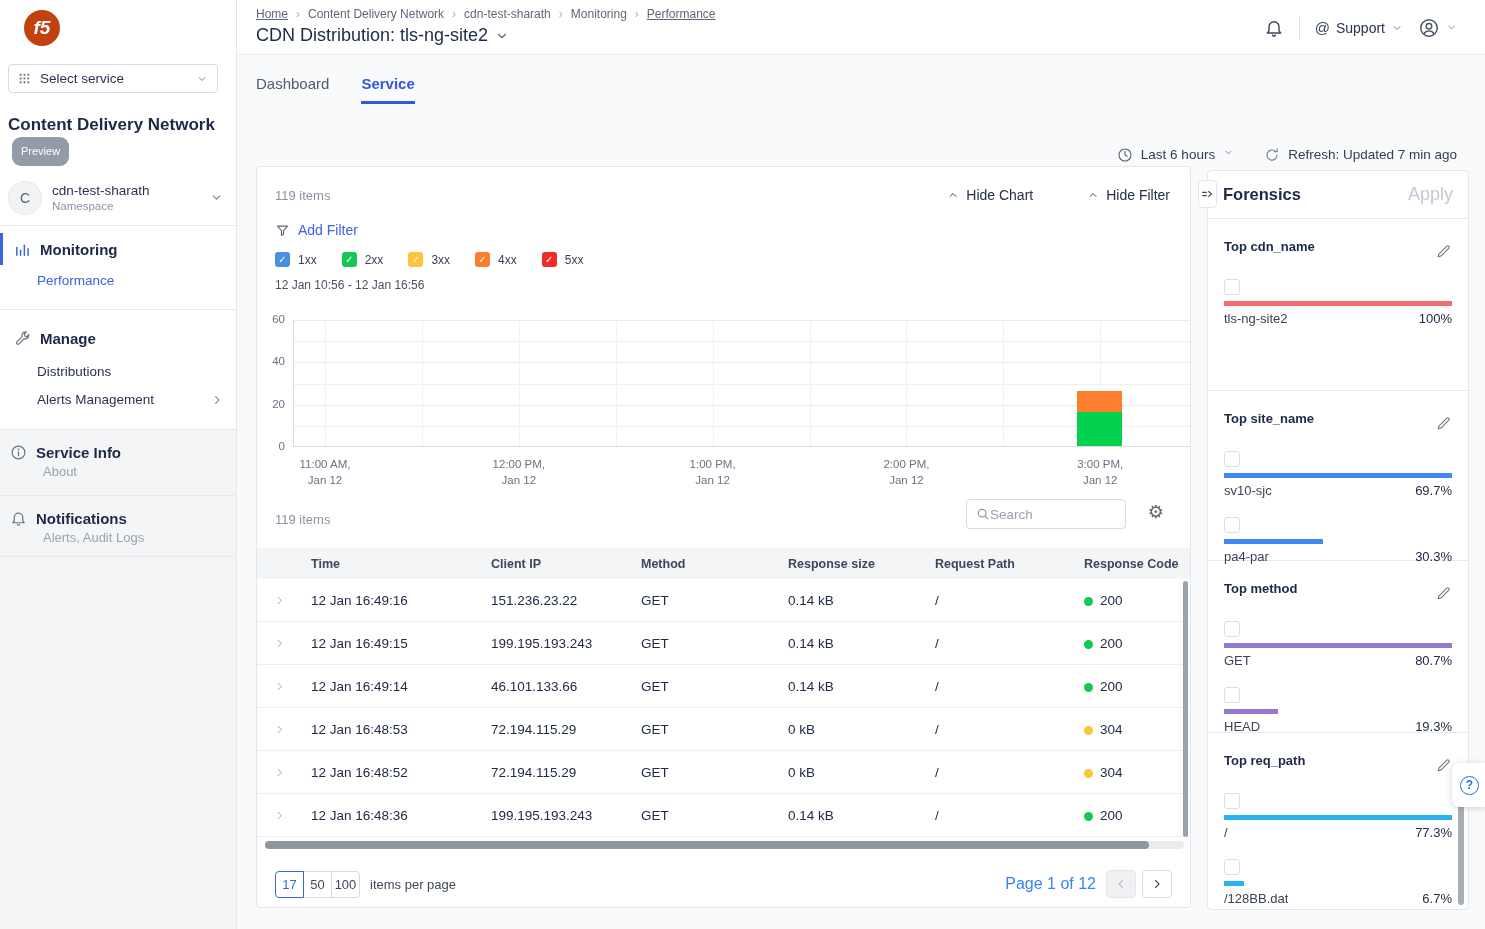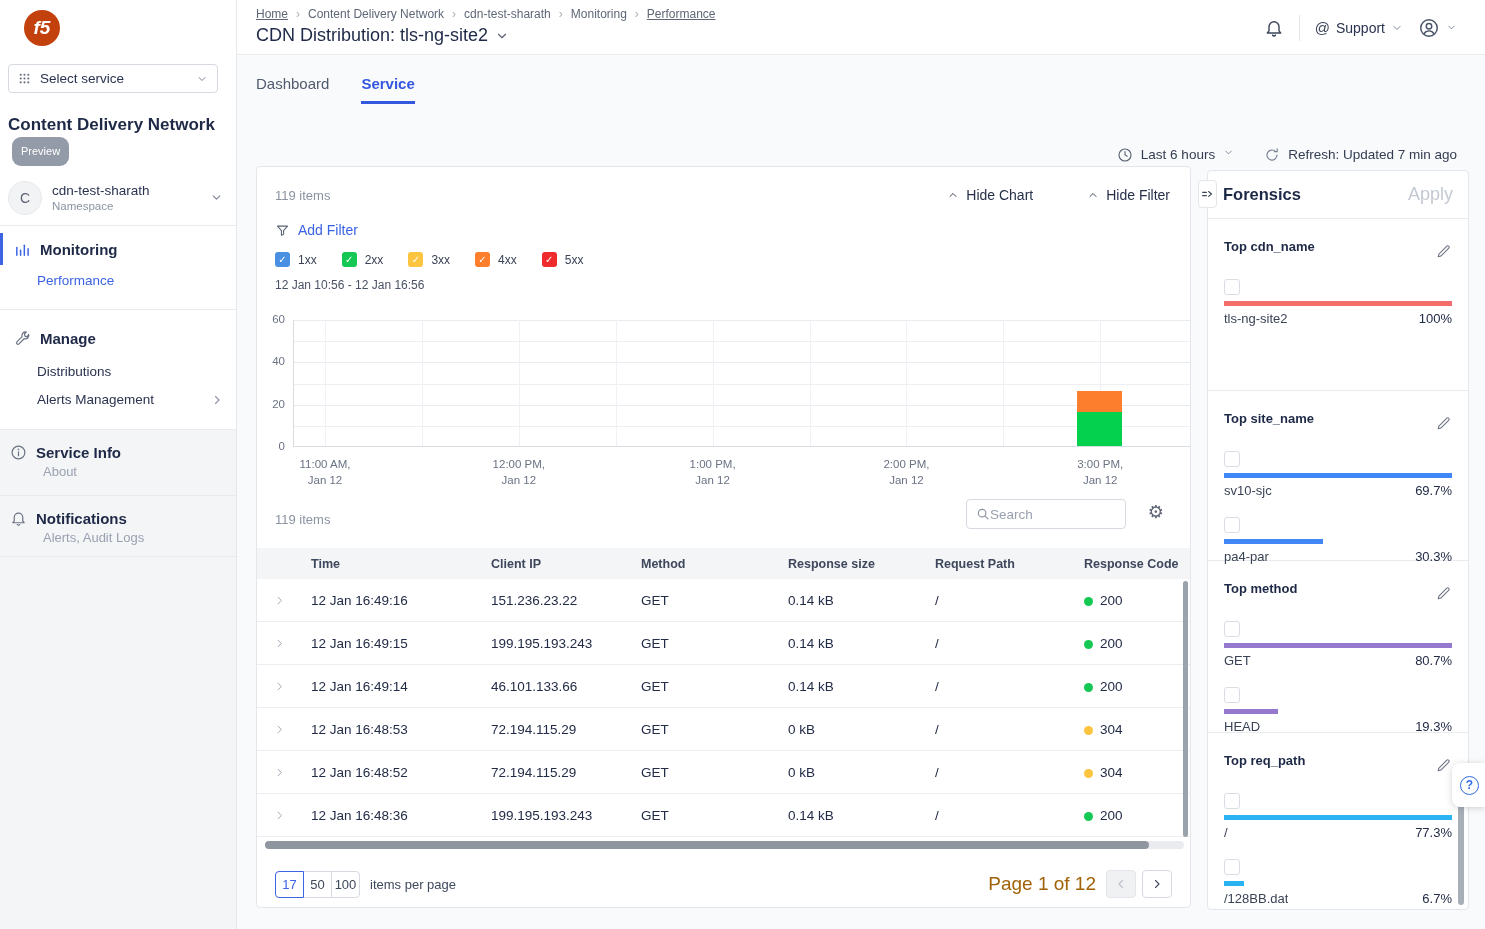--- a/index.html
+++ b/index.html
@@ -90,21 +90,21 @@
   .v-scroll { position:absolute; top:414px; right:2px; width:5px; height:256px; background:#9aa2ab; border-radius:3px; }
 
   .pagination { position:absolute; top:703px; left:18px; right:18px; height:28px; display:flex; align-items:center; }
   .psize-group { display:inline-flex; }
   .psize { width:29px; height:27px; background:#fff; border:1px solid #d6dae1; font-size:13px; font-family:"Liberation Sans",sans-serif; color:#3f485c; cursor:pointer; margin-left:-1px; }
   .psize:first-child { margin-left:0; border-radius:4px 0 0 4px; }
   .psize:last-child { border-radius:0 4px 4px 0; }
   .psize.active { border:1px solid #3b63e4; color:#3b63e4; position:relative; z-index:1; }
   .ipp-label { font-size:13px; color:#3f485c; margin-left:10px; }
   .page-right { margin-left:auto; display:flex; align-items:center; gap:10px; }
-  .page-info { font-size:19px; color:#a16207; }
+  .page-info { font-size:16px; color:#3b82f6; }
   .pg-btn { width:30px; height:28px; display:flex; align-items:center; justify-content:center; border-radius:4px; cursor:pointer; }
   .pg-prev { background:#eff1f3; border:1px solid #e2e5e9; color:#b9bfc9; }
   .pg-next { background:#fff; border:1px solid #d6dae1; color:#3f485c; margin-left:-4px; }
 
   
   .forensics { position:absolute; left:1207px; top:170px; width:262px; height:740px; background:#fff; border:1px solid #e3e6ea; border-radius:4px; overflow:hidden; }
   .collapse-tab { position:absolute; left:1198px; top:180px; width:19px; height:28px; background:#fff; border:1px solid #e3e6ea; border-radius:4px; display:flex; align-items:center; justify-content:center; color:#3c4659; cursor:pointer; z-index:2; }
   .f-head { height:48px; border-bottom:1px solid #e8eaee; display:flex; align-items:center; padding:0 15px; }
   .f-title { font-size:16.5px; font-weight:bold; color:#1e2947; }
   .f-apply { margin-left:auto; font-size:18px; color:#c3c9d3; cursor:default; }

